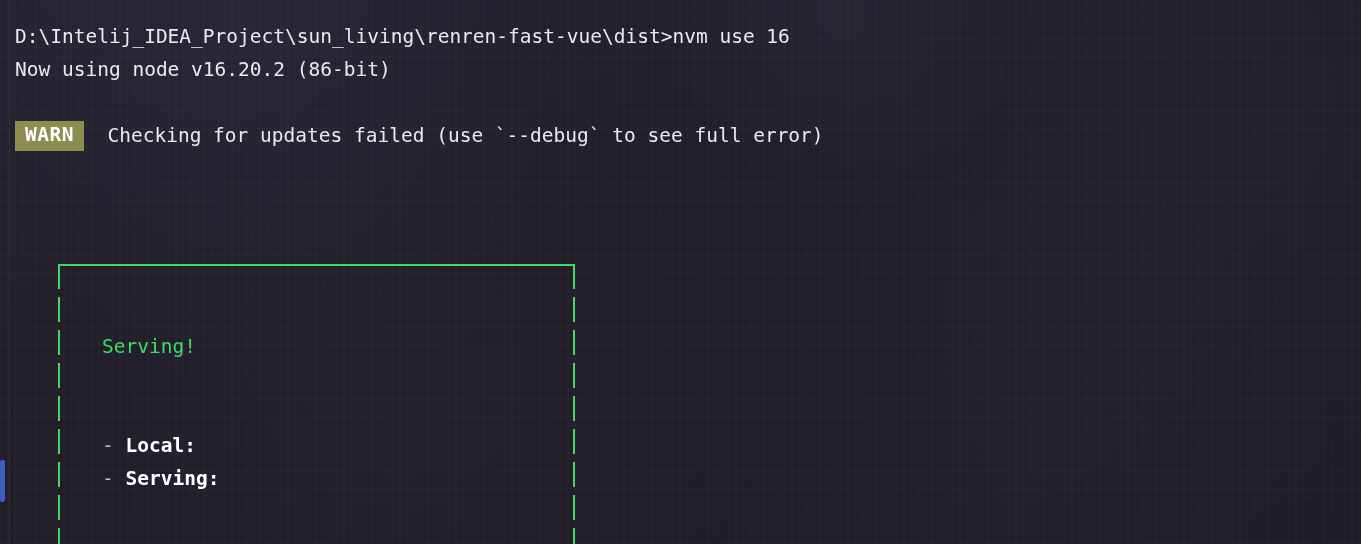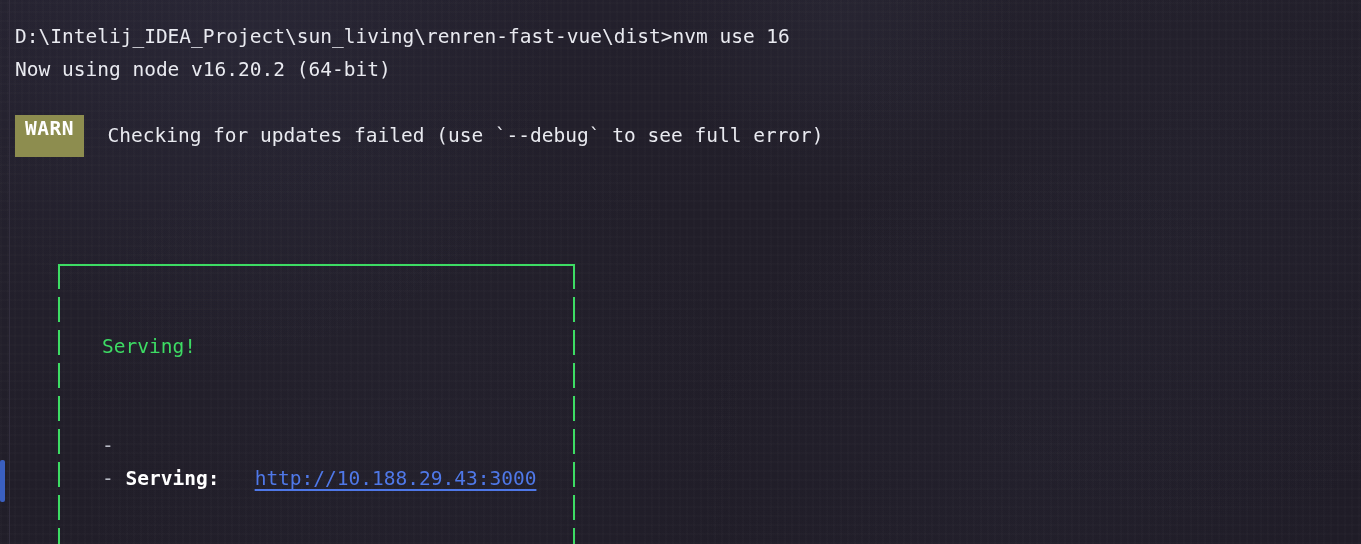--- a/index.html
+++ b/index.html
@@ -63,21 +63,21 @@
   .line.blank { height: 33px; }
 
   .prompt-line { color: #e9eaf0; }
   .info-line   { color: #e9eaf0; }
 
   .warn-line { display: flex; align-items: center; height: 33px; }
   .warn-badge {
     background: #8d8d4f;
     color: #ffffff;
     font-weight: 700;
-    padding: 1px 10px 16px 10px;
+    padding: 1px 10px 4px 10px;
     letter-spacing: 0.5px;
     line-height: 25px;
     display: inline-block;
   }
   .warn-text { color: #e9eaf0; white-space: pre; }
 
   
   .serve-box {
     position: absolute;
     left: 58px;
@@ -139,21 +139,21 @@
 
   <div class="gutter">
     <div class="scroll-thumb"></div>
   </div>
   <div class="gutter-divider"></div>
 
   <div class="console">
 
     <div class="line prompt-line">D:\Intelij_IDEA_Project\sun_living\renren-fast-vue\dist&gt;nvm use 16</div>
 
-    <div class="line info-line">Now using node v16.20.2 (64-bit)</div>
+    <div class="line info-line">Now using node v16.20.2 (86-bit)</div>
 
     <div class="line blank"></div>
 
 
     <div class="warn-line">
       <span class="warn-badge">WARN</span>
       <span class="warn-text">&nbsp;&nbsp;</span>
       <span class="warn-text">Checking for updates failed (use `--debug` to see full error)</span>
     </div>
   </div>
@@ -169,27 +169,27 @@
       <div class="box-row"></div>
 
       <div class="box-row serving">Serving!</div>
 
       <div class="box-row"></div>
       <div class="box-row"></div>
 
       <div class="entry">
         <span class="entry-dash">-</span>
         <span class="entry-dash">&nbsp;</span>
+        <span class="entry-label">Local:     </span>
       </div>
 
       <div class="entry">
         <span class="entry-dash">-</span>
         <span class="entry-dash">&nbsp;</span>
         <span class="entry-label">Serving:   </span>
-        <span class="entry-link">http://10.188.29.43:3000</span>
       </div>
 
       <div class="box-row"></div>
 
 
       <div class="box-row"></div>
 
     </div>
   </div>
 

